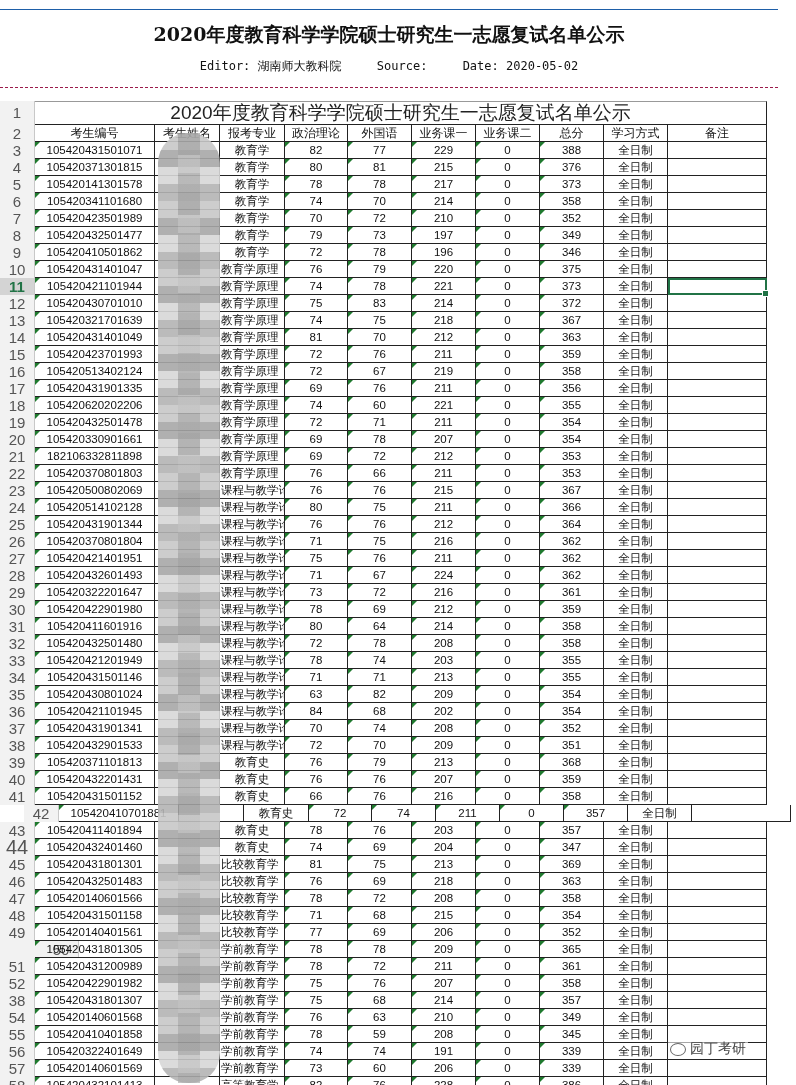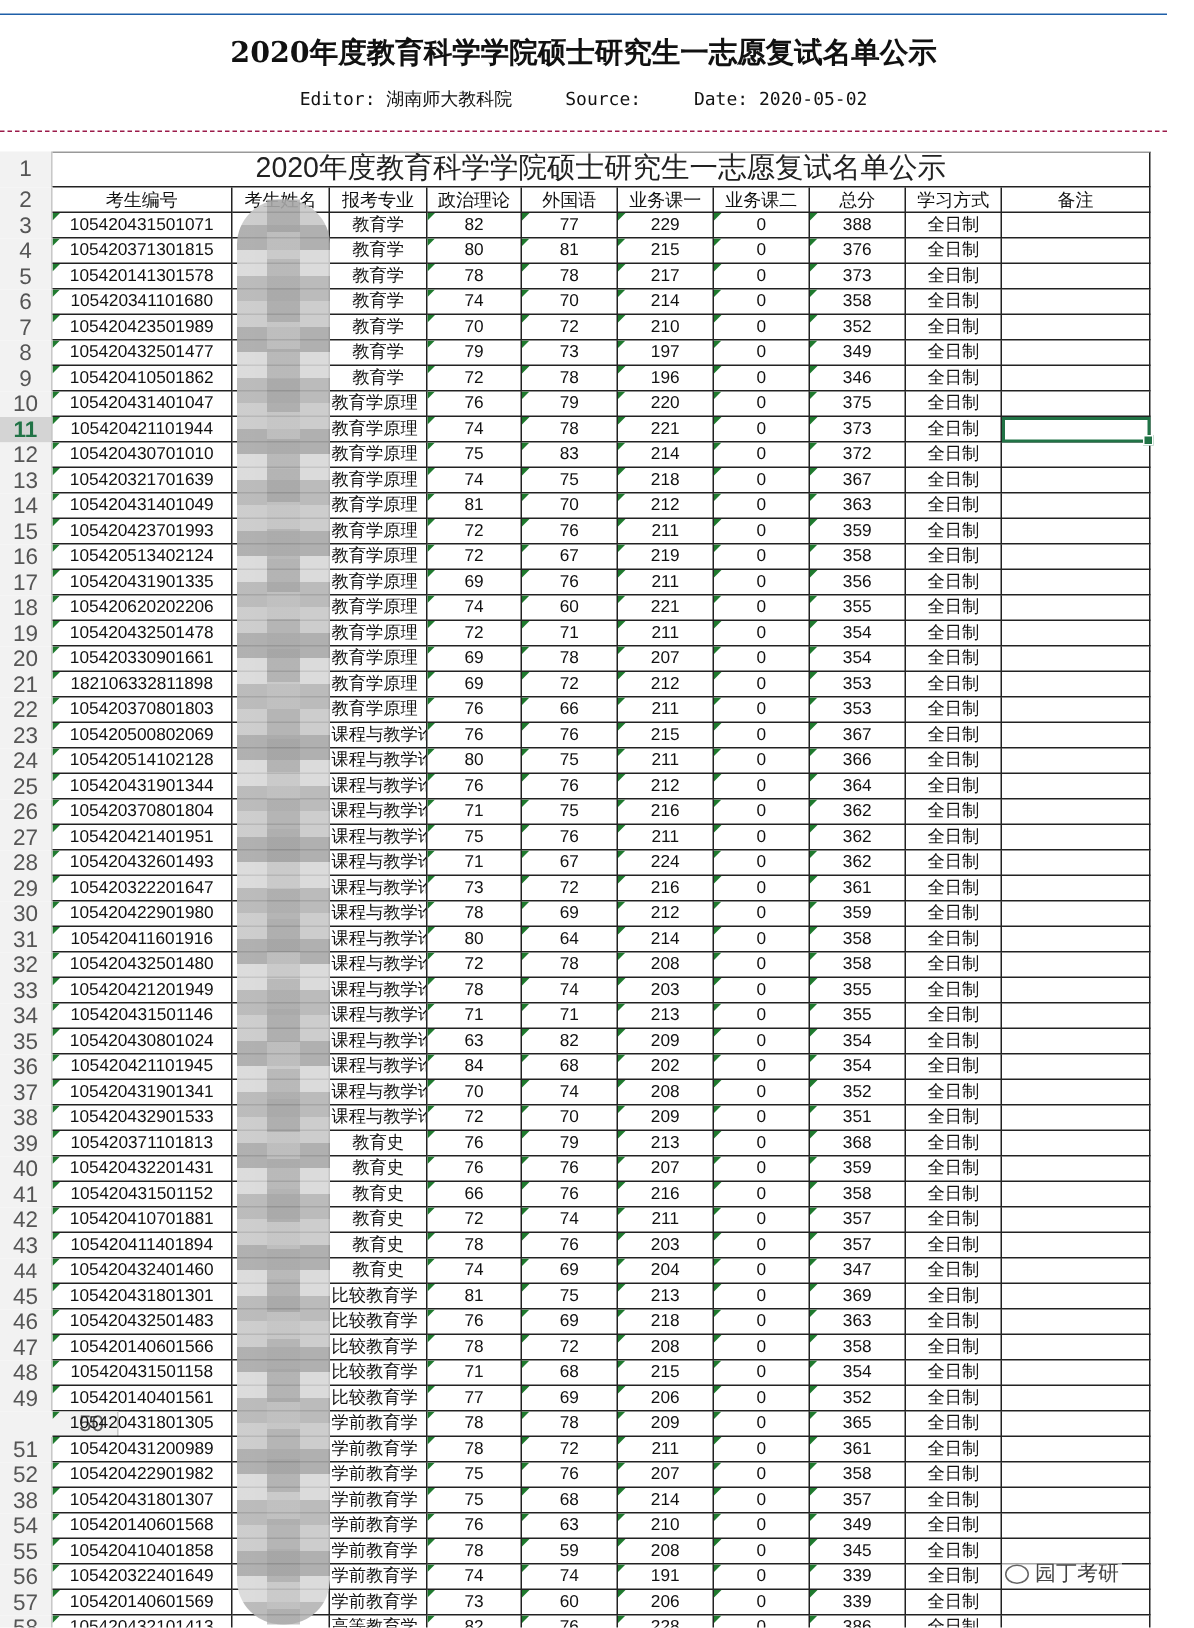--- a/index.html
+++ b/index.html
@@ -556,21 +556,21 @@
       <div class="c" style="left: 155px; width: 65px;"></div>
       <div class="c major short" style="left: 220px; width: 65px;">教育史</div>
       <div class="c tri" style="left: 285px; width: 63px;">66</div>
       <div class="c tri" style="left: 348px; width: 64px;">76</div>
       <div class="c tri" style="left: 412px; width: 64px;">216</div>
       <div class="c tri" style="left: 476px; width: 64px;">0</div>
       <div class="c tri" style="left: 540px; width: 64px;">358</div>
       <div class="c" style="left: 604px; width: 64px;">全日制</div>
       <div class="c" style="left: 668px; width: 99px;"></div>
     </div>
-    <div class="row" style="top: 706px;">
+    <div class="row" style="top: 706px; margin-left: 24px;">
       <div class="rn" style="font-size: 15px;">42</div>
       <div class="c tri" style="left: 35px; width: 120px;">105420410701881</div>
       <div class="c" style="left: 155px; width: 65px;"></div>
       <div class="c major short" style="left: 220px; width: 65px;">教育史</div>
       <div class="c tri" style="left: 285px; width: 63px;">72</div>
       <div class="c tri" style="left: 348px; width: 64px;">74</div>
       <div class="c tri" style="left: 412px; width: 64px;">211</div>
       <div class="c tri" style="left: 476px; width: 64px;">0</div>
       <div class="c tri" style="left: 540px; width: 64px;">357</div>
       <div class="c" style="left: 604px; width: 64px;">全日制</div>
@@ -583,21 +583,21 @@
       <div class="c major short" style="left: 220px; width: 65px;">教育史</div>
       <div class="c tri" style="left: 285px; width: 63px;">78</div>
       <div class="c tri" style="left: 348px; width: 64px;">76</div>
       <div class="c tri" style="left: 412px; width: 64px;">203</div>
       <div class="c tri" style="left: 476px; width: 64px;">0</div>
       <div class="c tri" style="left: 540px; width: 64px;">357</div>
       <div class="c" style="left: 604px; width: 64px;">全日制</div>
       <div class="c" style="left: 668px; width: 99px;"></div>
     </div>
     <div class="row" style="top: 740px;">
-      <div class="rn" style="font-size: 14px;">44</div>
+      <div class="rn" style="font-size: 20px;">44</div>
       <div class="c tri" style="left: 35px; width: 120px;">105420432401460</div>
       <div class="c" style="left: 155px; width: 65px;"></div>
       <div class="c major short" style="left: 220px; width: 65px;">教育史</div>
       <div class="c tri" style="left: 285px; width: 63px;">74</div>
       <div class="c tri" style="left: 348px; width: 64px;">69</div>
       <div class="c tri" style="left: 412px; width: 64px;">204</div>
       <div class="c tri" style="left: 476px; width: 64px;">0</div>
       <div class="c tri" style="left: 540px; width: 64px;">347</div>
       <div class="c" style="left: 604px; width: 64px;">全日制</div>
       <div class="c" style="left: 668px; width: 99px;"></div>

